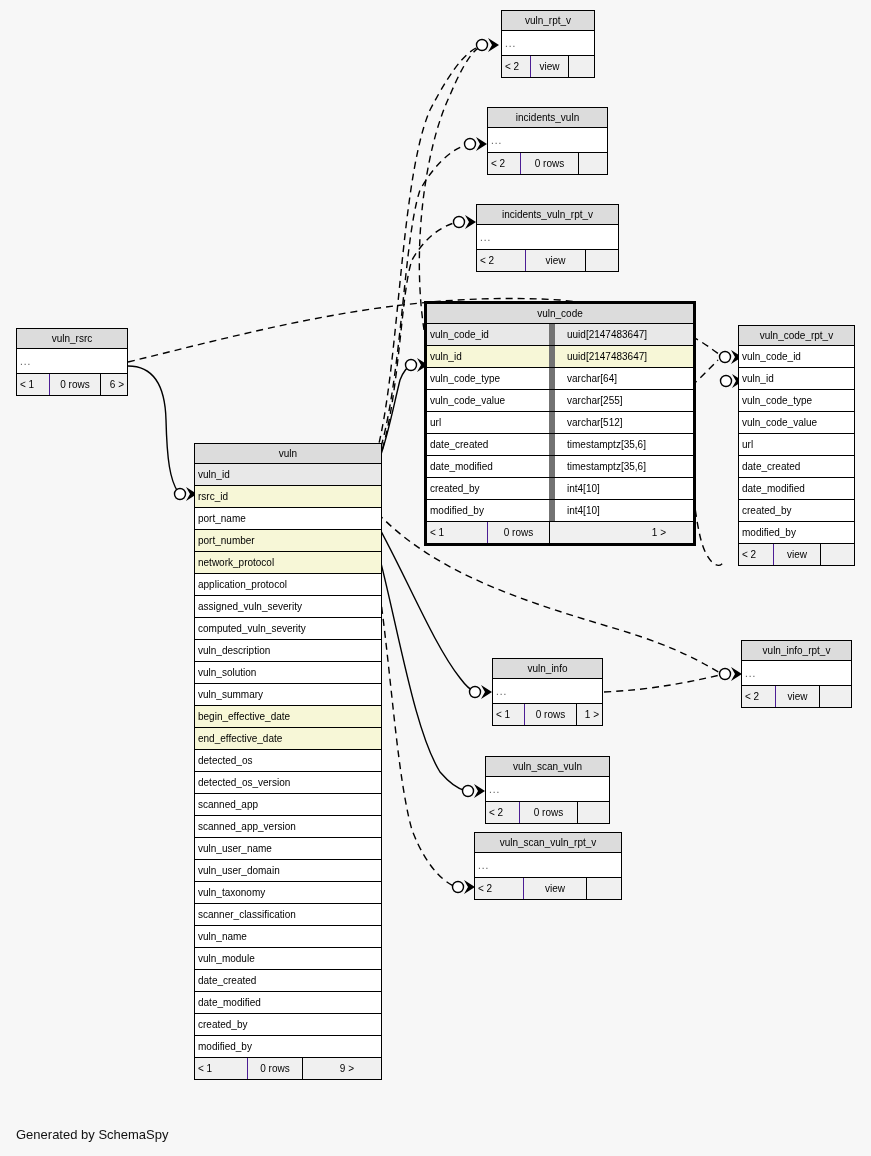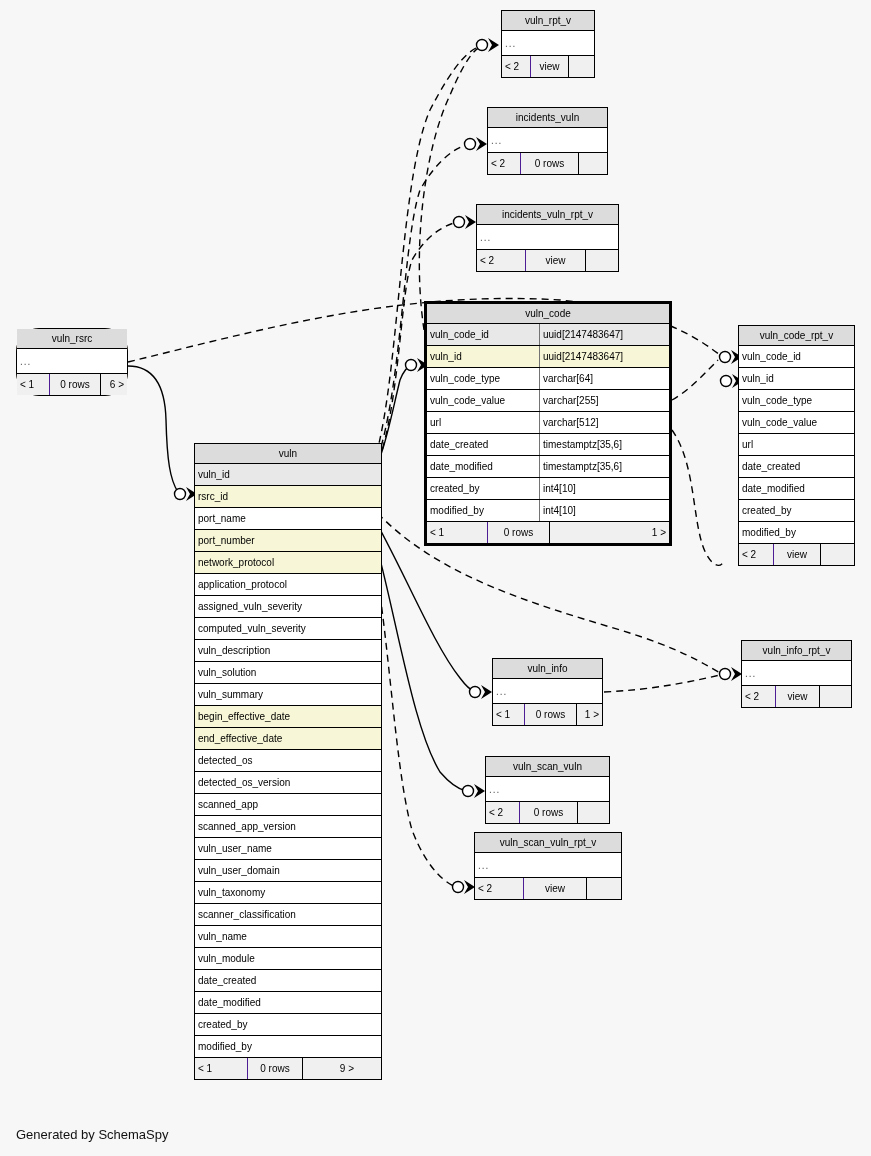--- a/index.html
+++ b/index.html
@@ -55,24 +55,24 @@
   .tbl-row.fk {
     background: #f7f7d7;
   }
   .tbl-row .cname {
     padding-left: 3px;
     white-space: nowrap;
     overflow: hidden;
     flex: 1 1 auto;
   }
   .tbl-row .ctype {
-    padding-left: 3px;
+    padding-left: 12px;
     white-space: nowrap;
     overflow: hidden;
-    border-left: 1px solid #737373;
+    border-left: 6px solid #737373;
     width: 126px;
     flex: 0 0 126px;
     margin-left: 24px;
   }
   .tbl-row.ellipsis {
     height: 25px;
     line-height: 25px;
   }
   .tbl-row.ellipsis .cname {
     color: #555;
@@ -205,33 +205,33 @@
   <div class="tbl-row ellipsis">
       <div class="cname">...</div>
     </div>
   <div class="tbl-foot">
     <div class="f-left" style="width:48px">&lt; 2</div>
     <div class="f-mid" style="width:60px">view</div>
     <div class="f-right" style="width:33px"></div>
   </div>
 </div>
 
-<div class="table-box" style="left:16px; top:328px; width:112px;border-radius:23px;">
+<div class="table-box" style="left:16px; top:328px; width:112px;">
   <div class="tbl-title">vuln_rsrc</div>
   <div class="tbl-row ellipsis">
       <div class="cname">...</div>
     </div>
   <div class="tbl-foot">
     <div class="f-left" style="width:32px">&lt; 1</div>
     <div class="f-mid" style="width:52px">0 rows</div>
     <div class="f-right" style="width:27px">6 &gt;</div>
   </div>
 </div>
 
-<div class="table-box focal" style="left:424px; top:301px; width:248px;">
+<div class="table-box focal" style="left:424px; top:301px; width:272px;">
   <div class="tbl-title">vuln_code</div>
   <div>
     <div class="tbl-row pk">
         <div class="cname">vuln_code_id</div>
         <div class="ctype">uuid[2147483647]</div>
       </div>
     <div class="tbl-row fk">
         <div class="cname">vuln_id</div>
         <div class="ctype">uuid[2147483647]</div>
       </div>

